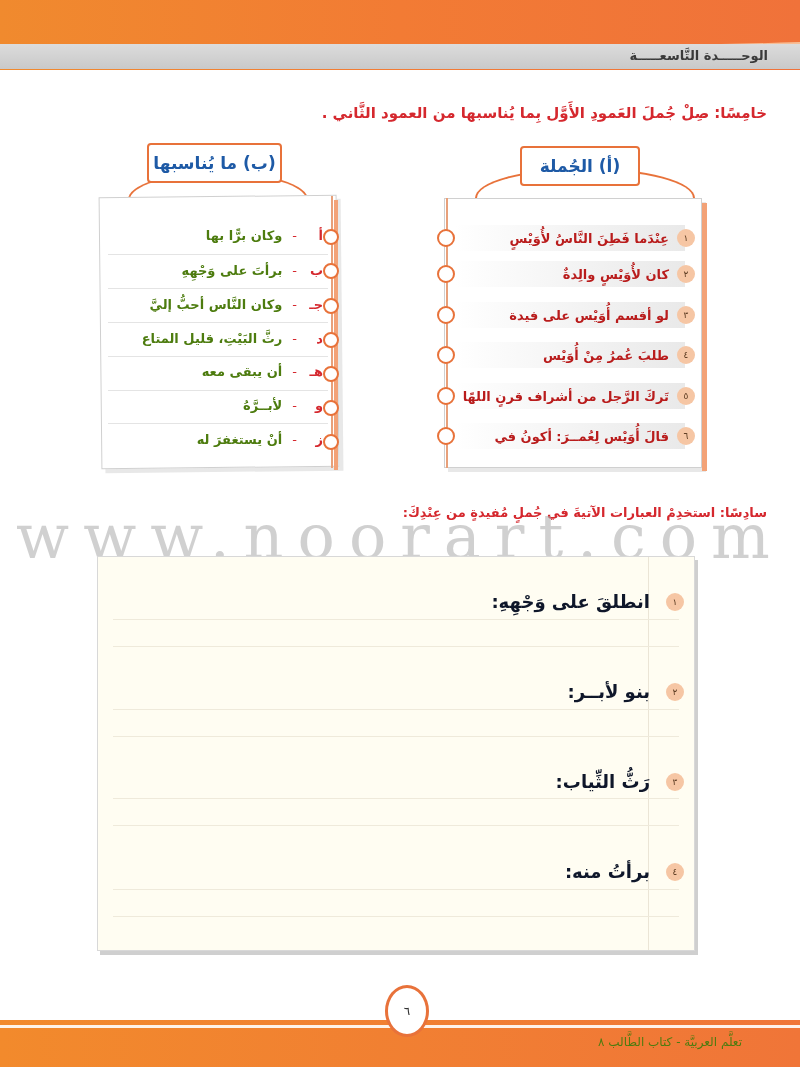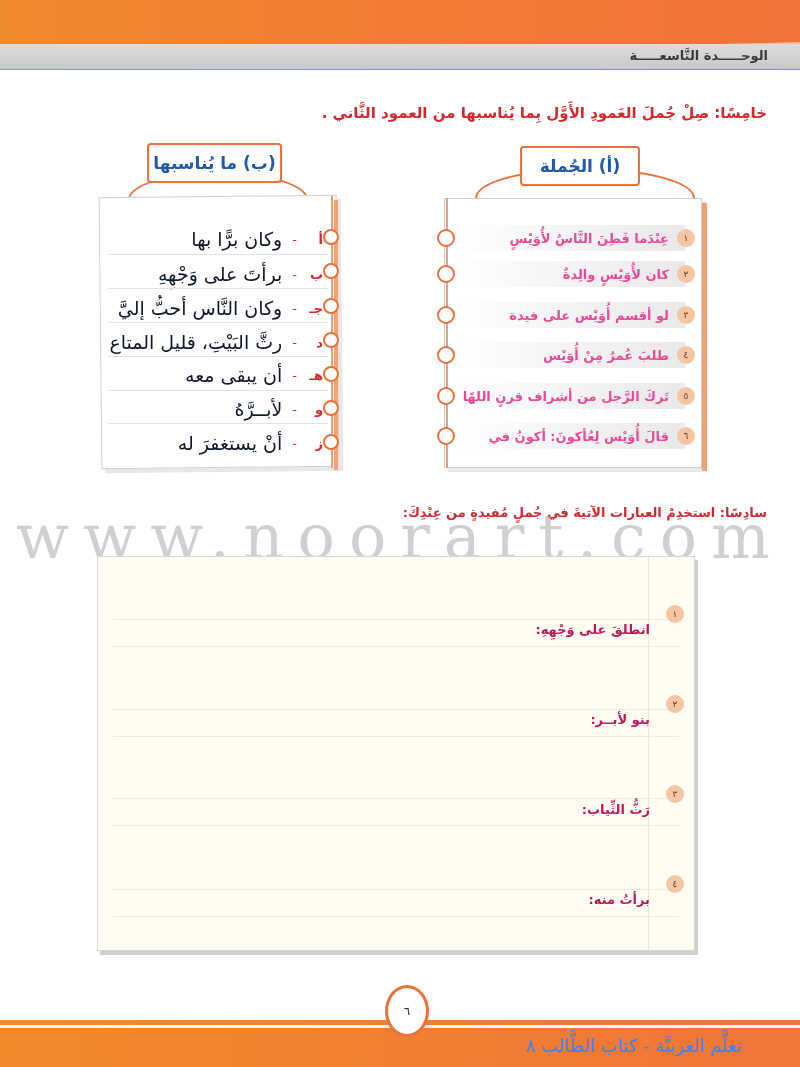--- a/index.html
+++ b/index.html
@@ -24,50 +24,50 @@
   .tab { position: absolute; height: 40px; border: 2px solid #e8723a; background: #fff;
     border-radius: 4px; display: flex; align-items: center; justify-content: center;
     font-weight: bold; color: #1e5aa6; font-size: 17px; }
   .tab-arc { position: absolute; border: 2px solid #e8723a; border-bottom: none; border-radius: 50% 50% 0 0; }
 
   .rowA { position: absolute; right: 0; height: 26px; display: flex; align-items: center; }
   .rowA .band { position: absolute; right: 10px; top: 0; height: 26px; width: 230px;
     background: linear-gradient(270deg, #e9e9e9, rgba(240,240,240,0)); }
   .num-badge { position: relative; width: 18px; height: 18px; border-radius: 50%; background: #f6c6a4;
     color: #5a3a20; font-size: 9px; display: flex; align-items: center; justify-content: center; margin-left: 8px; z-index: 1; }
-  .rowA .txt { position: relative; z-index: 1; font-weight: bold; font-size: 13px; color: #ec4899; white-space: nowrap; }
+  .rowA .txt { position: relative; z-index: 1; font-weight: bold; font-size: 13px; color: #b91c1c; white-space: nowrap; }
 
   .rowB { position: absolute; display: flex; align-items: center; white-space: nowrap; }
   .rowB .letter { color: #d5282e; font-weight: bold; font-size: 13px; width: 22px; text-align: right; }
   .rowB .dash { color: #d5282e; font-size: 13px; margin: 0 4px 0 10px; }
-  .rowB .txt { font-weight: normal; font-size: 19px; color: #0f172a; }
+  .rowB .txt { font-weight: bold; font-size: 13px; color: #4d7c0f; }
   .sepB { position: absolute; height: 1px; background: #e4e4e4; }
 
   .ring { position: absolute; width: 18px; height: 18px; border: 2px solid #e8723a; border-radius: 50%; background: #fff; }
   .rail { position: absolute; width: 2px; background: #e8a07a; }
 
   
   .watermark { position: absolute; top: 500px; left: 0; width: 800px; text-align: center;
     font-family: "DejaVu Serif", serif; font-size: 62px; color: rgba(170,170,170,0.55); letter-spacing: 14px; direction: ltr; white-space: nowrap; }
 
   
   .notebook { position: absolute; left: 97px; top: 556px; width: 598px; height: 395px;
     background: #fffdf2; border: 1px solid #d8d8d8; box-shadow: 3px 4px 0 #cfcfcf; }
   .nb-margin { position: absolute; top: 0; bottom: 0; width: 1px; background: #ebe5d6; }
   .nb-line { position: absolute; height: 1px; background: #efeadb; }
   .nb-item { position: absolute; display: flex; align-items: center; white-space: nowrap; }
-  .nb-item .txt { font-weight: bold; font-size: 13px; color: #be185d; margin-top: 31px; }
+  .nb-item .txt { font-weight: bold; font-size: 18px; color: #0f172a; }
 
   
   .footer { position: absolute; left: 0; top: 1020px; width: 800px; height: 47px;
     background: linear-gradient(90deg, #f28a2c, #f07538); }
   .footer-line { position: absolute; left: 0; top: 1025px; width: 800px; height: 3px; background: #fff; opacity: 0.9; }
   .page-num { position: absolute; left: 385px; top: 985px; width: 44px; height: 52px; border: 3px solid #e8723a;
     border-radius: 50%; background: #fff; display: flex; align-items: center; justify-content: center; font-size: 12px; color: #333; z-index: 2; }
-  .footer-title { position: absolute; right: 58px; top: 1035px; color: #3b82f6; font-size: 18px; white-space: nowrap; }
+  .footer-title { position: absolute; right: 58px; top: 1035px; color: #4d7c0f; font-size: 12px; white-space: nowrap; }
 </style>
 </head>
 <body>
 
 <div class="banner"></div>
 <svg class="banner-swoosh" viewBox="0 0 800 40" preserveAspectRatio="none">
   <path d="M0,10 C200,2 500,14 800,4 L800,12 C500,22 200,10 0,18 Z" fill="#f7c7a1" opacity="0.9"></path>
   <path d="M0,14 C250,8 520,18 800,10" stroke="#fde6c8" stroke-width="2" fill="none"></path>
 </svg>
 <div class="unit-strip"></div>
@@ -103,21 +103,21 @@
     <span class="txt">طلبَ عُمرُ مِنْ أُوَيْس</span>
   </div>
   <div class="rowA" style="top:383px; right:105px; width:250px;">
     <div class="band"></div>
     <span class="num-badge">٥</span>
     <span class="txt">تَركَ الرَّجل من أشراف قرنٍ اللهًا</span>
   </div>
   <div class="rowA" style="top:423px; right:105px; width:250px;">
     <div class="band"></div>
     <span class="num-badge">٦</span>
-    <span class="txt">قالَ أُوَيْس لِعُأكونَ: أكونُ في</span>
+    <span class="txt">قالَ أُوَيْس لِعُمــرَ: أكونُ في</span>
   </div>
 </div>
 
 <div class="ring" style="left:437px; top:229px;"></div>
 <div class="ring" style="left:437px; top:265px;"></div>
 <div class="ring" style="left:437px; top:306px;"></div>
 <div class="ring" style="left:437px; top:346px;"></div>
 <div class="ring" style="left:437px; top:387px; width:18px;"></div>
 <div class="ring" style="left:437px; top:427px;"></div>
 

